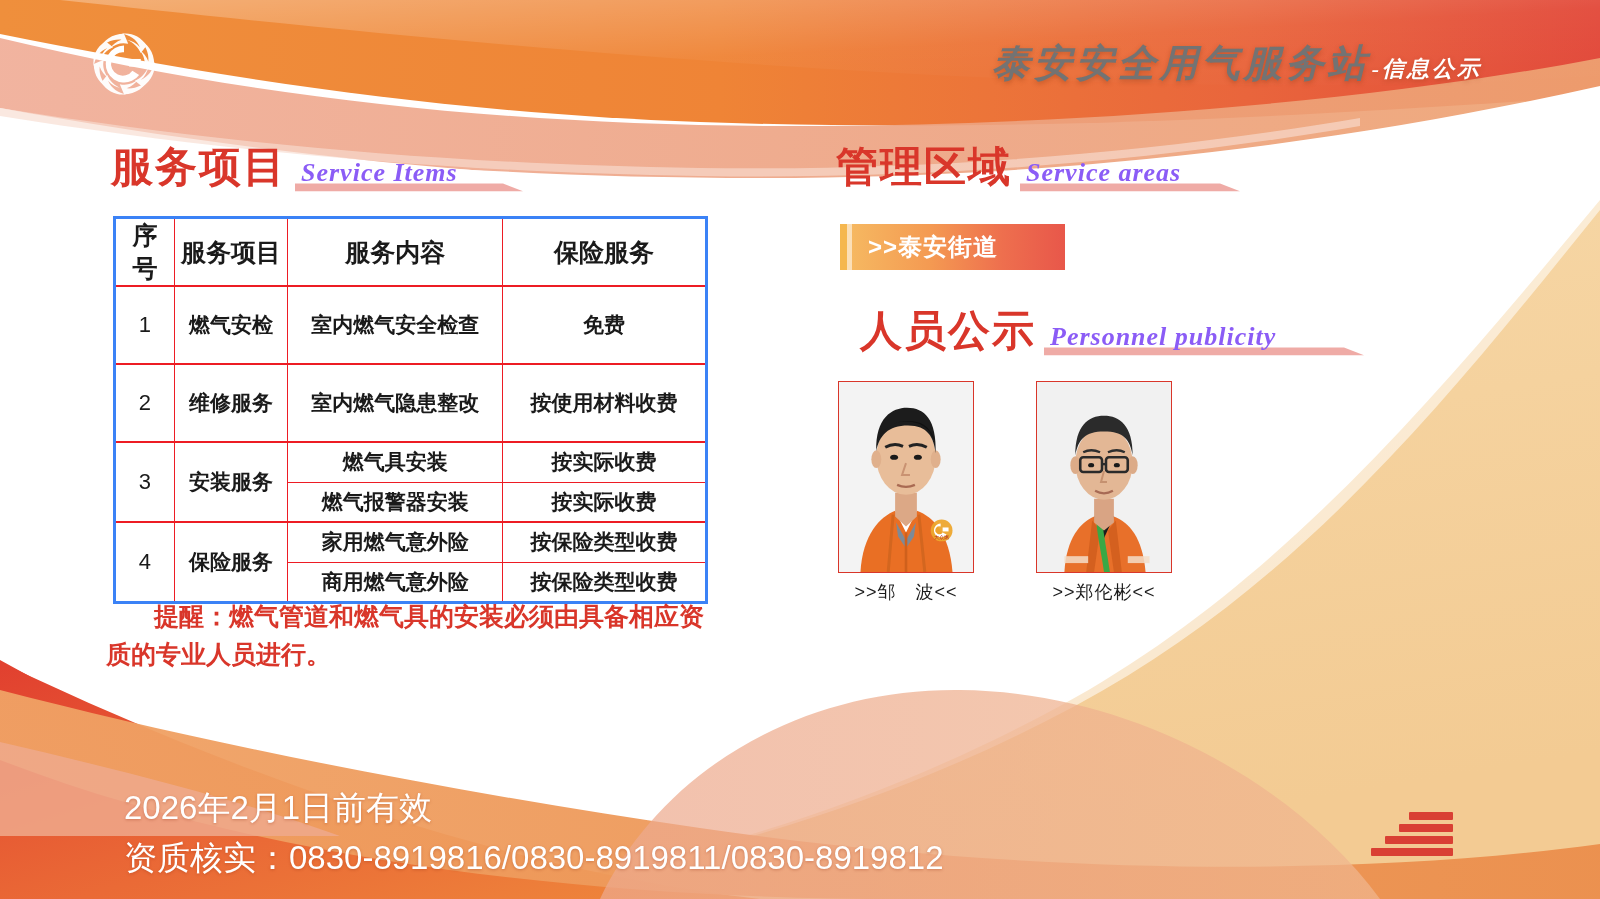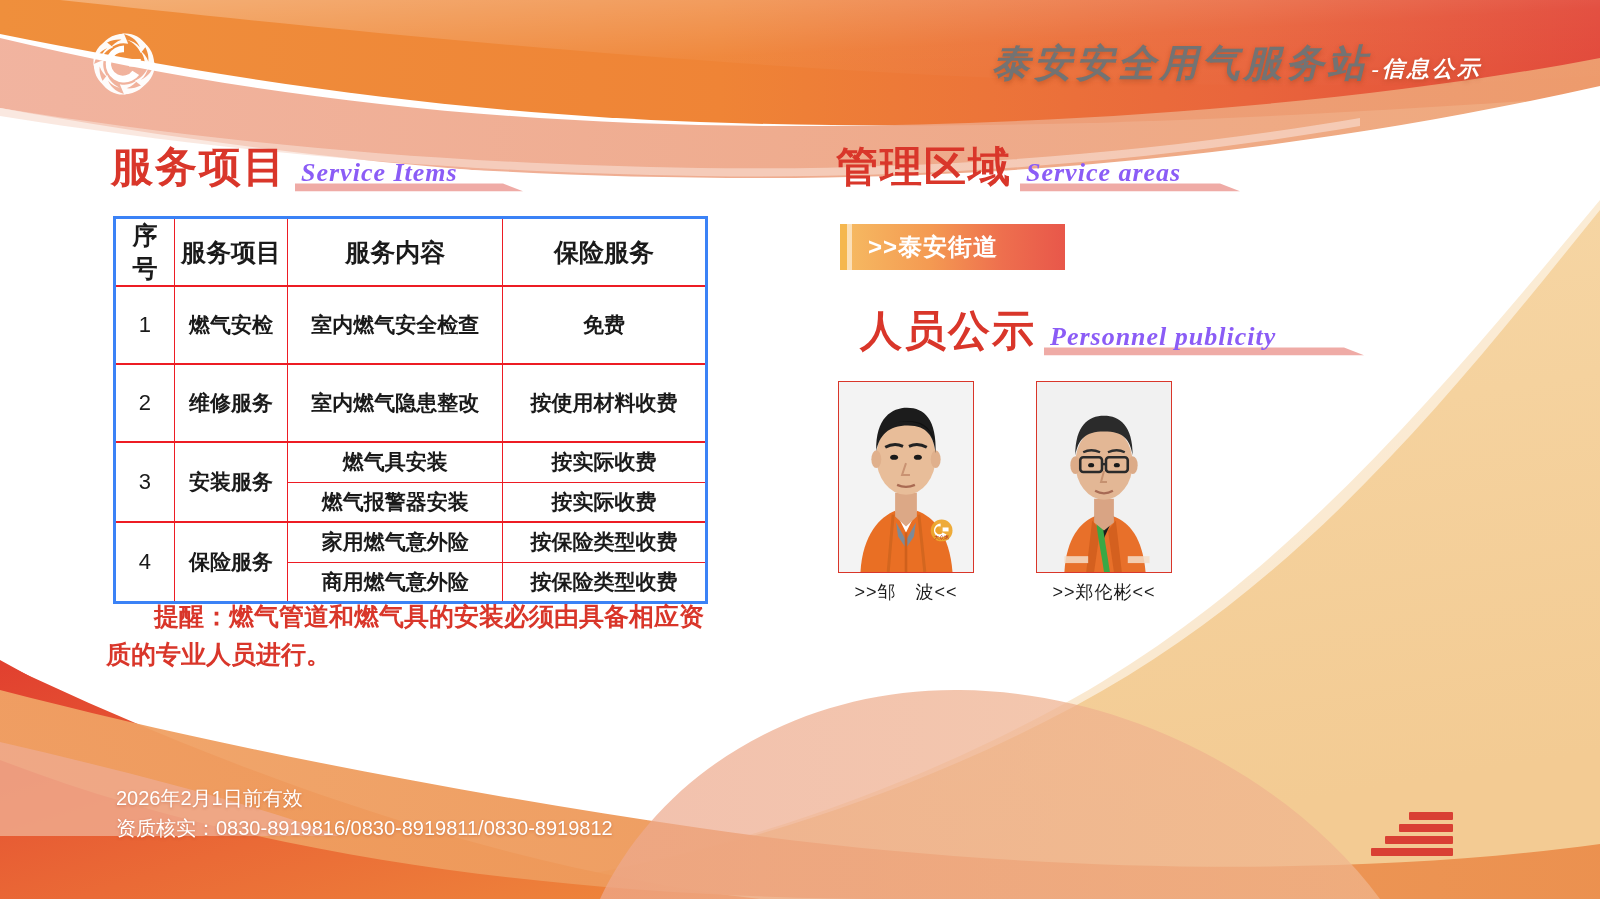--- a/index.html
+++ b/index.html
@@ -143,24 +143,24 @@
   .photo-frame svg { position: absolute; inset: 0; width: 100%; height: 100%; }
   .person-name {
     margin-top: 7px;
     font-size: 18px; color: #1a1a1a; font-weight: 500;
     letter-spacing: 1px; white-space: nowrap;
     font-family: "Liberation Sans", "DejaVu Sans", sans-serif;
   }
 
   
   .footer-text {
-    position: absolute; left: 116px; top: 783px;
+    position: absolute; left: 124px; top: 783px;
     color: #ffffff;
     font-family: "Liberation Sans", "DejaVu Sans", sans-serif;
-    font-size: 20px; line-height: 1.5;
+    font-size: 33px; line-height: 1.5;
     text-shadow: 0 1px 3px rgba(150,50,20,.35);
     white-space: nowrap;
   }
   .steps { position: absolute; left: 1371px; top: 812px; }
   .steps i {
     display: block; height: 8px; background: #d94034; margin-bottom: 4px; border-radius: 1px;
   }
   .steps i:nth-child(1){ width: 44px; margin-left: 38px; }
   .steps i:nth-child(2){ width: 54px; margin-left: 28px; }
   .steps i:nth-child(3){ width: 68px; margin-left: 14px; }

